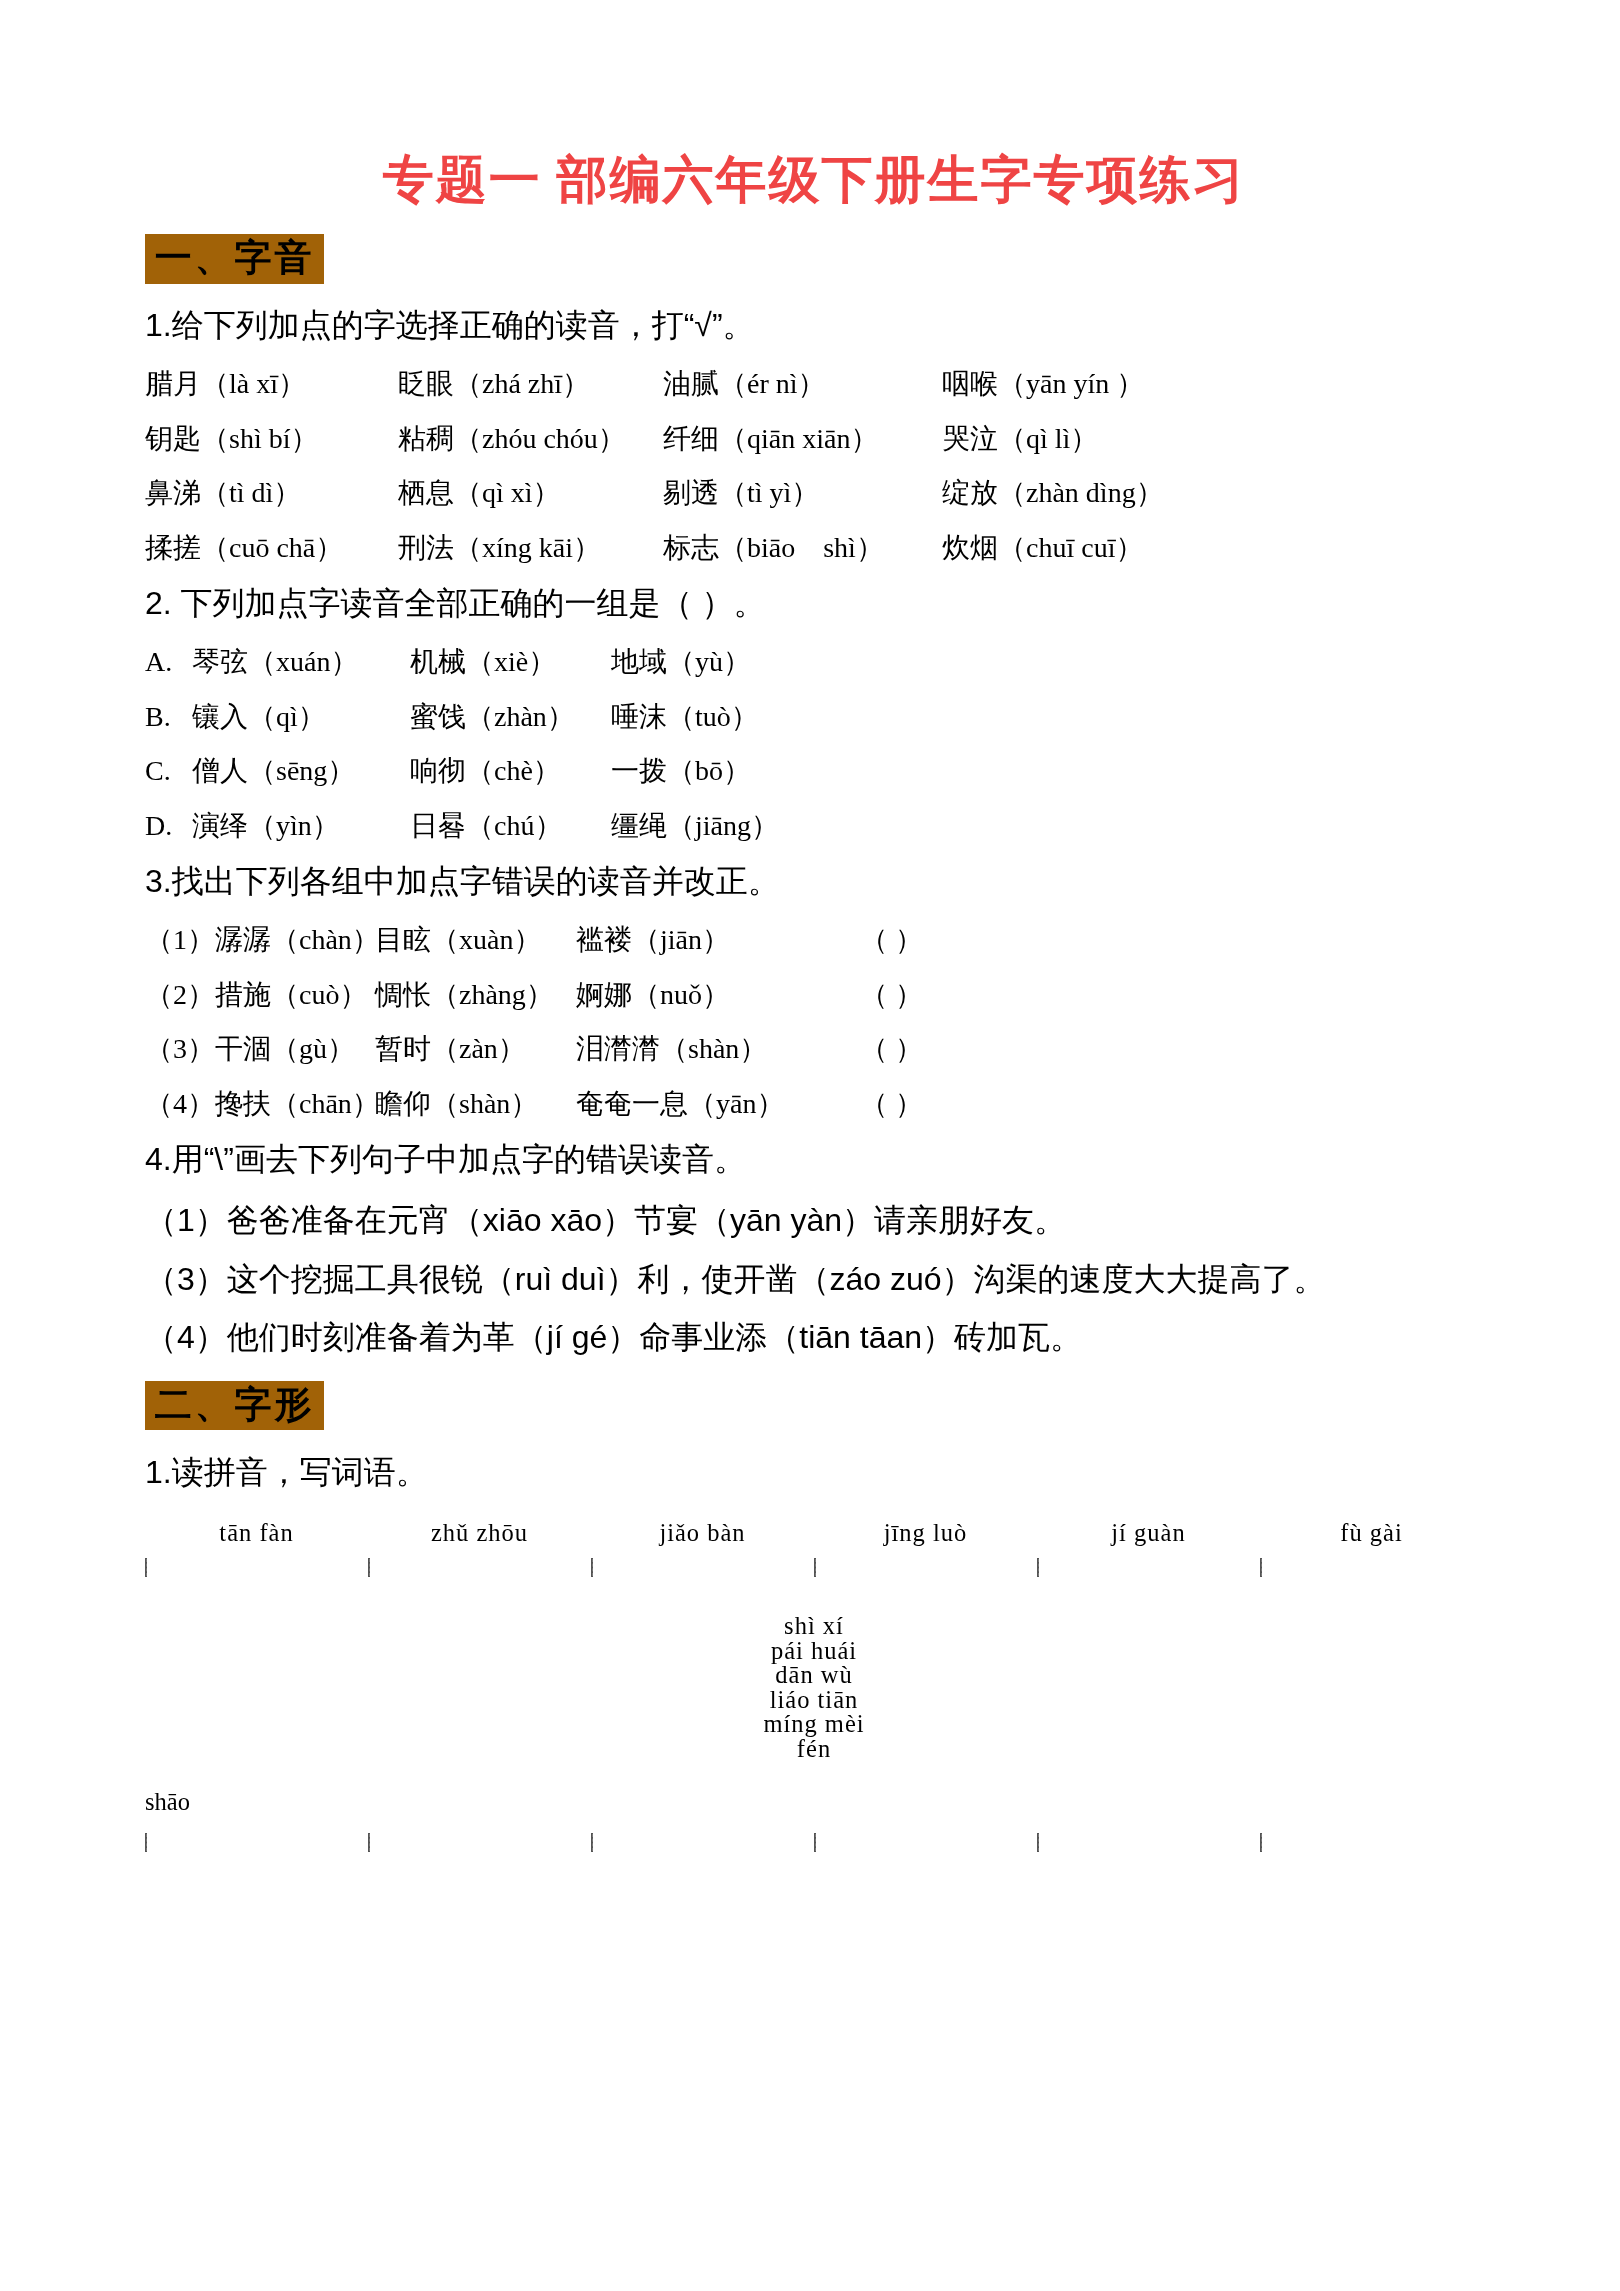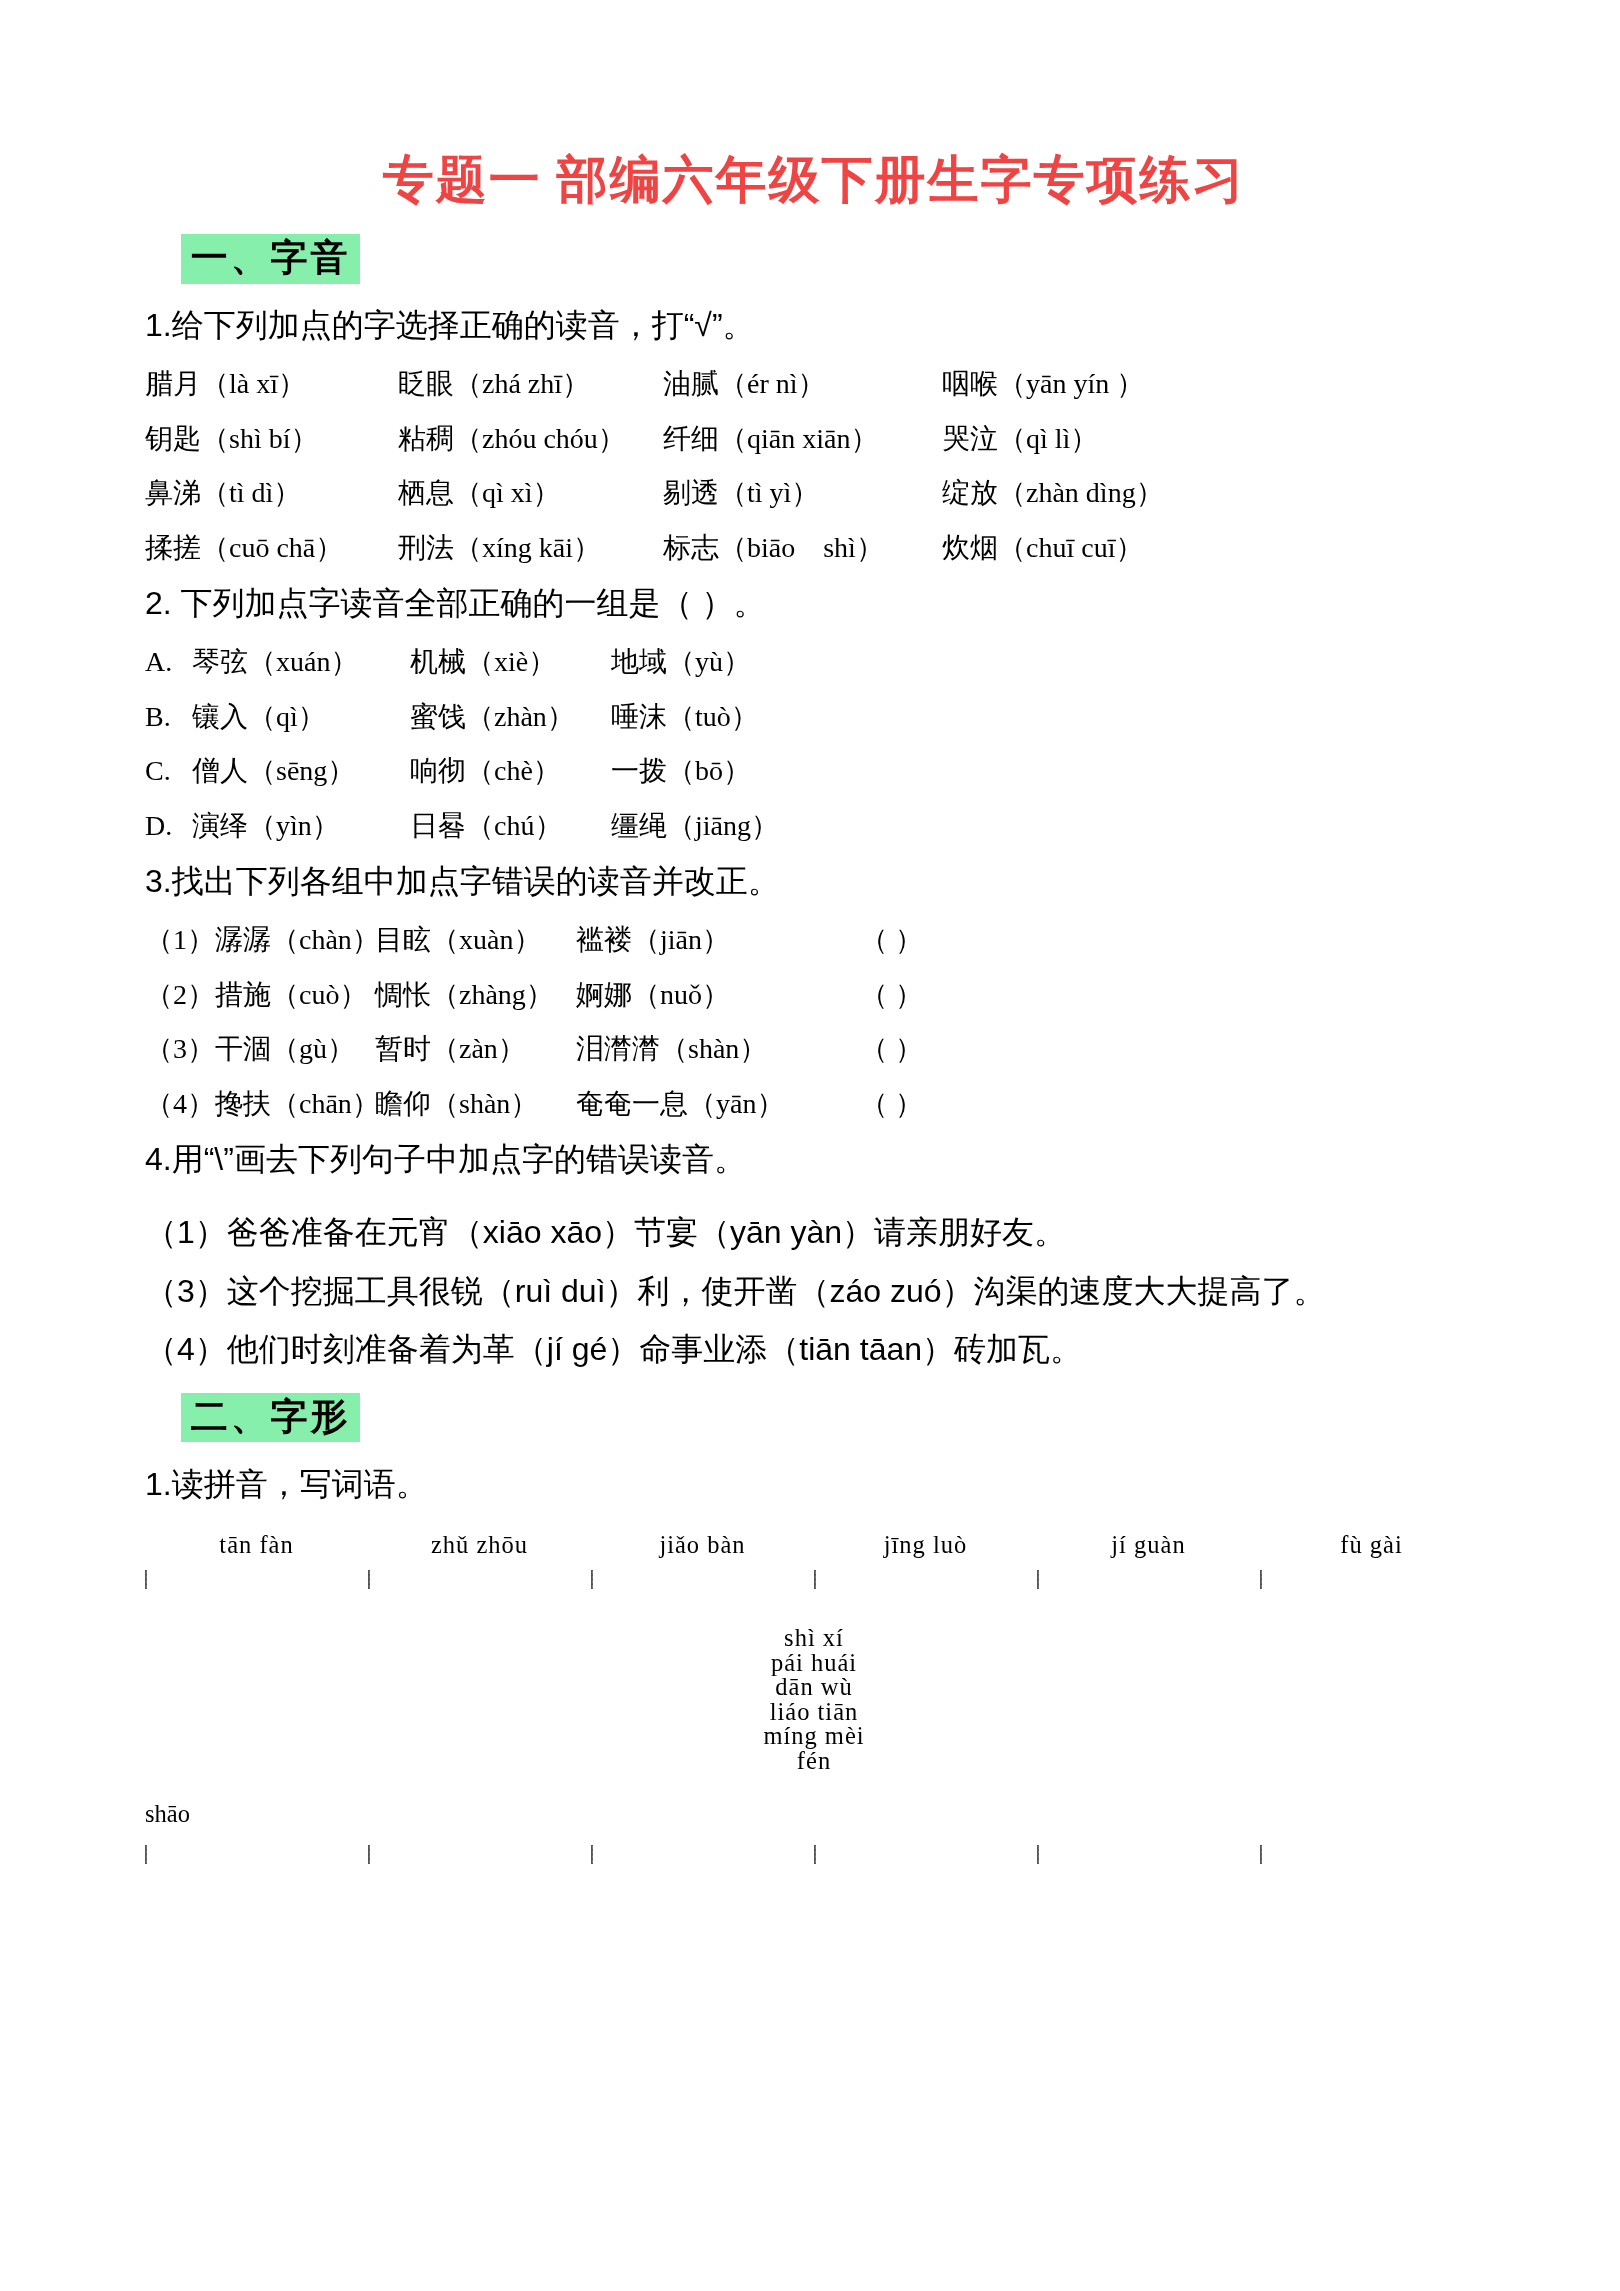--- a/index.html
+++ b/index.html
@@ -32,30 +32,29 @@
     letter-spacing: 2px;
     padding-top: 149px;
     line-height: 1.25;
     white-space: nowrap;
     font-family: "Liberation Serif", "DejaVu Serif", serif;
   }
 
   
   .section-head {
     display: inline-block;
-    background: #86efac;
+    background: #a16207;
     color: #000000;
     font-size: 37px;
     font-weight: bold;
     line-height: 1.18;
     padding: 2px 9.8px 3.9px 9.8px;
     margin-top: 21.6px;
     letter-spacing: 2.9px;
     font-family: "Liberation Serif", "DejaVu Serif", serif;
-    margin-left: 36px;
   }
   .section-head-wrap { margin: 0; }
 
   
   .q-line {
     font-size: 32px;
     line-height: 1.0;
     margin: 0;
     padding: 0;
     white-space: nowrap;
@@ -251,21 +250,21 @@
   </div>
   <div class="item-row g3">
     <span class="cell c0"><span>（4）</span><span>搀扶（chān）</span></span>
     <span class="cell c1">瞻仰（shàn）</span>
     <span class="cell c2">奄奄一息（yān）</span>
     <span class="cell c3 blank-paren">（        ）</span>
   </div>
 
   <div class="q-line prompt">4.用“\”画去下列句子中加点字的错误读音。</div>
 
-  <div class="q-line" style="margin-top:41px;">（1）爸爸准备在元宵（xiāo xāo）节宴（yān yàn）请亲朋好友。</div>
+  <div class="q-line" style="margin-top:29px;">（1）爸爸准备在元宵（xiāo xāo）节宴（yān yàn）请亲朋好友。</div>
   <div class="q-line" style="margin-top:26.5px;">（3）这个挖掘工具很锐（ruì duì）利，使开凿（záo zuó）沟渠的速度大大提高了。</div>
   <div class="q-line" style="margin-top:26.5px;">（4）他们时刻准备着为革（jí gé）命事业添（tiān tāan）砖加瓦。</div>
 
   <div class="section-head-wrap" style="margin-top:5.9px;">
     <span class="section-head">二、字形</span>
   </div>
 
   <div class="q-line prompt">1.读拼音，写词语。</div>
 
   <div class="pinyin-row">

